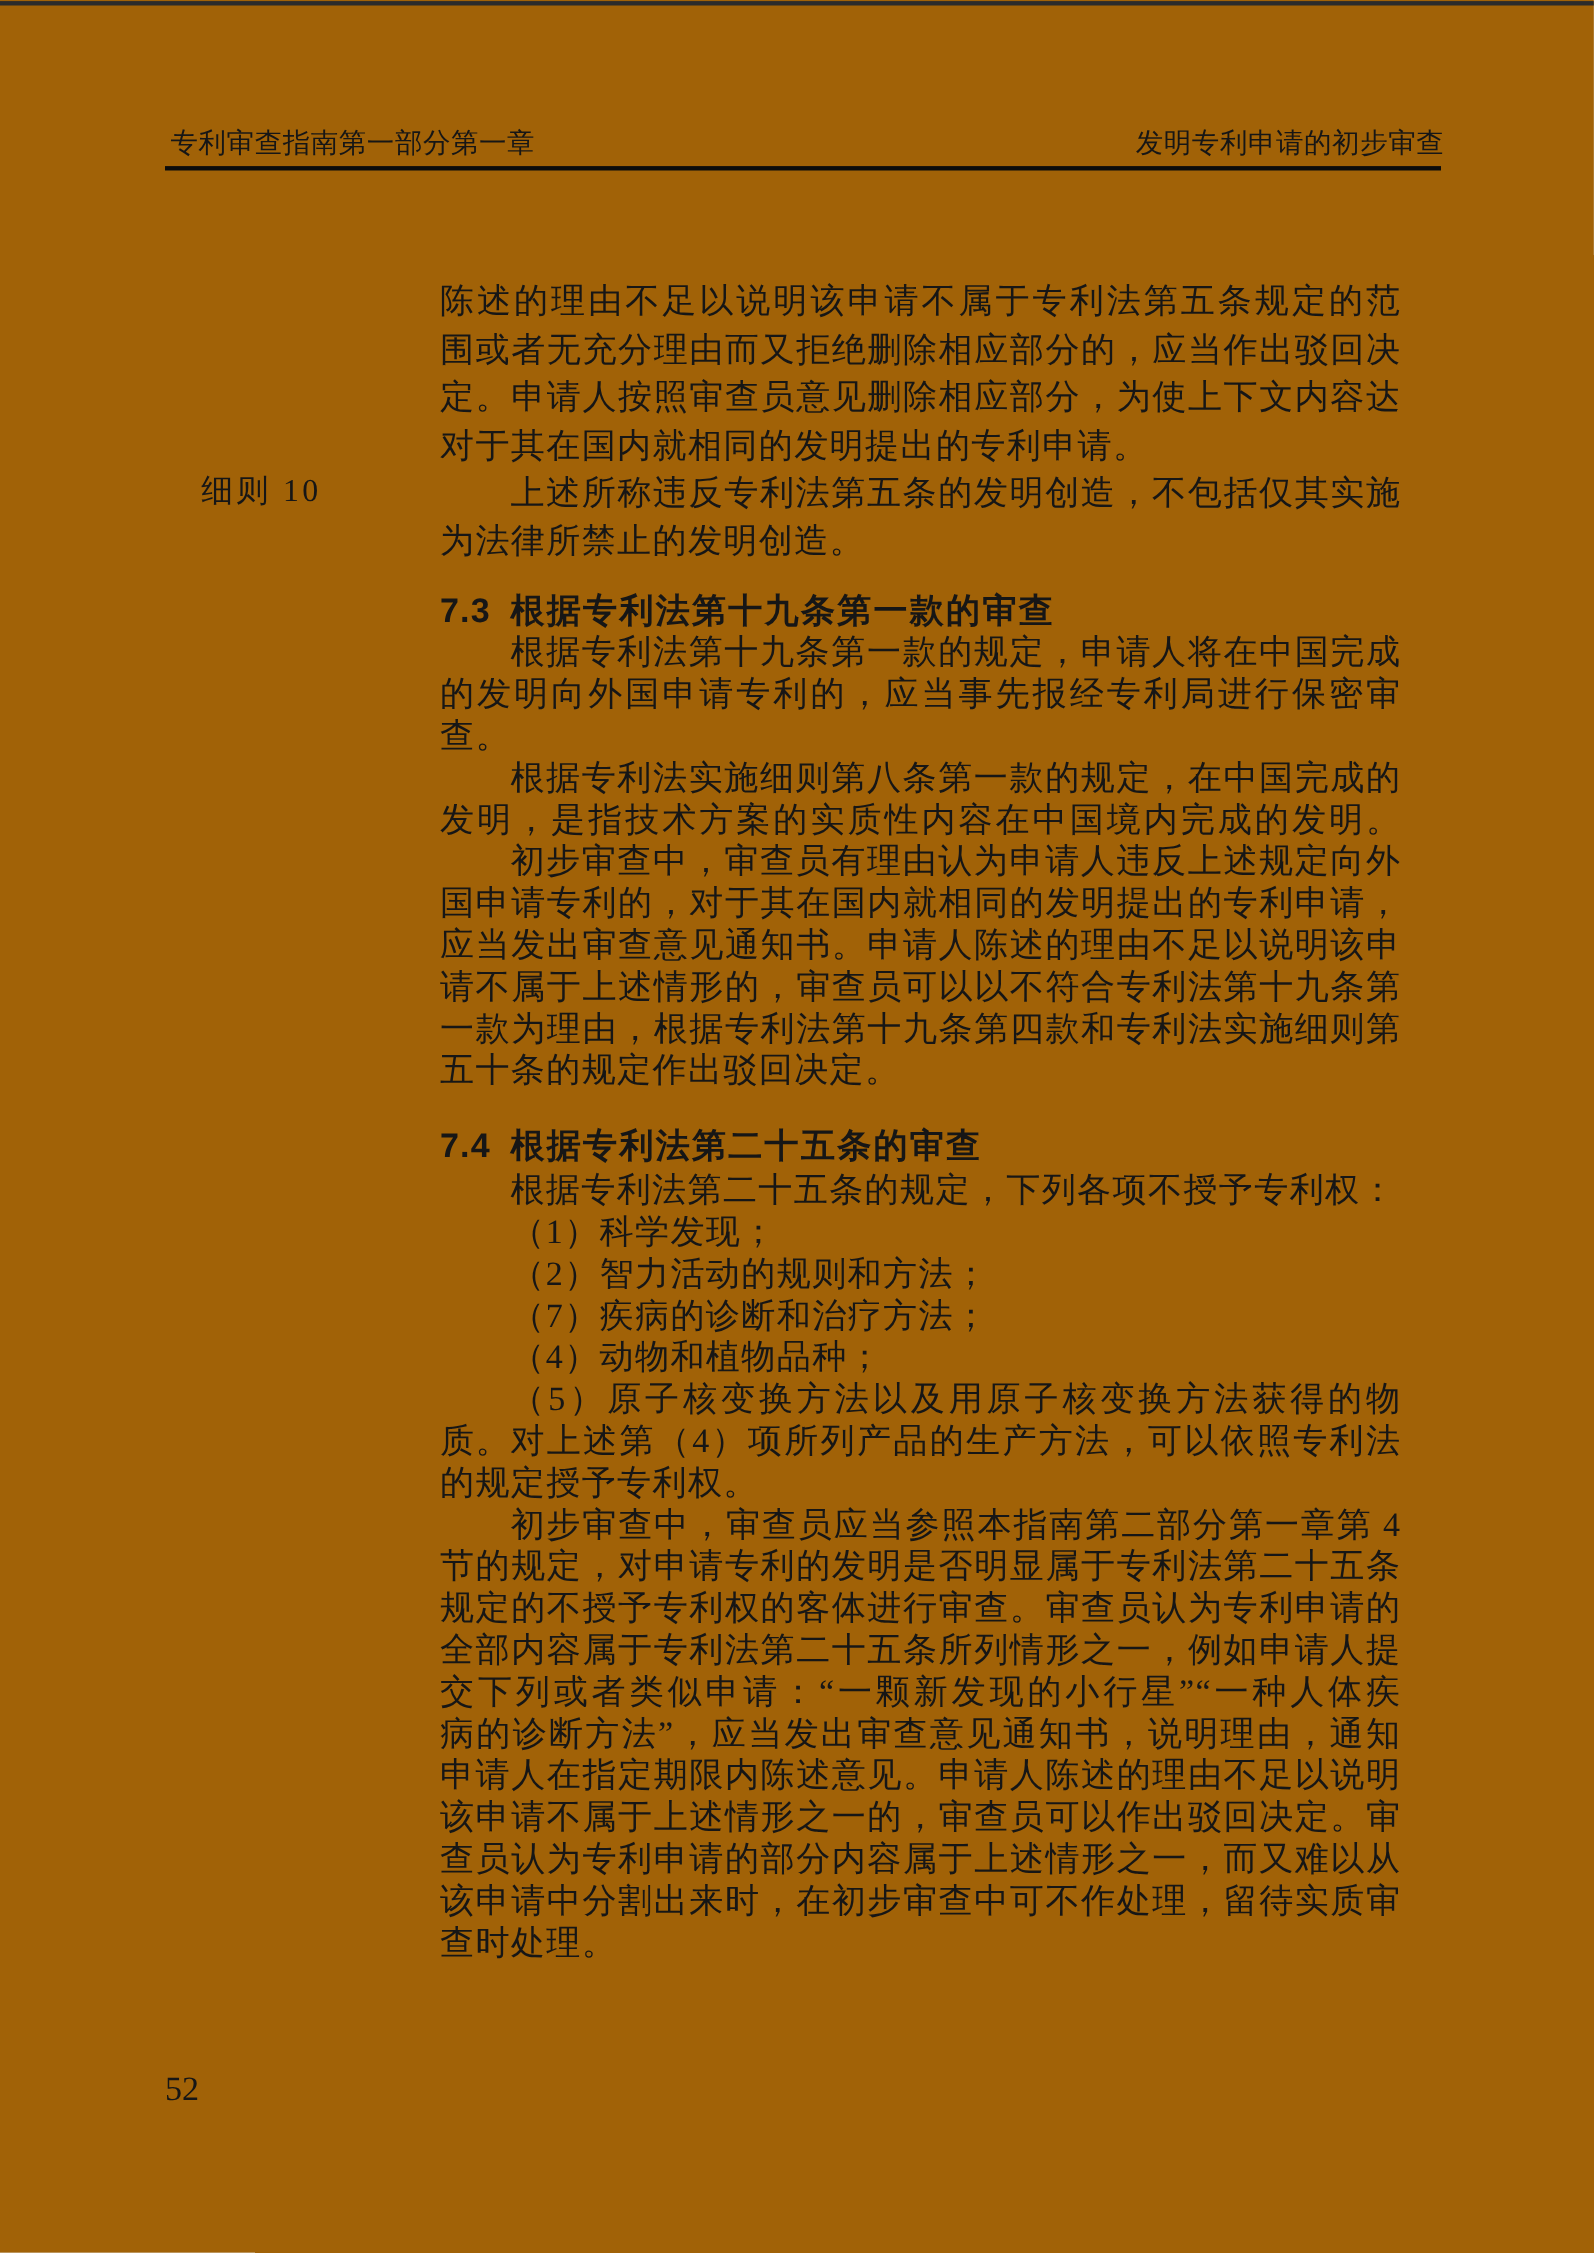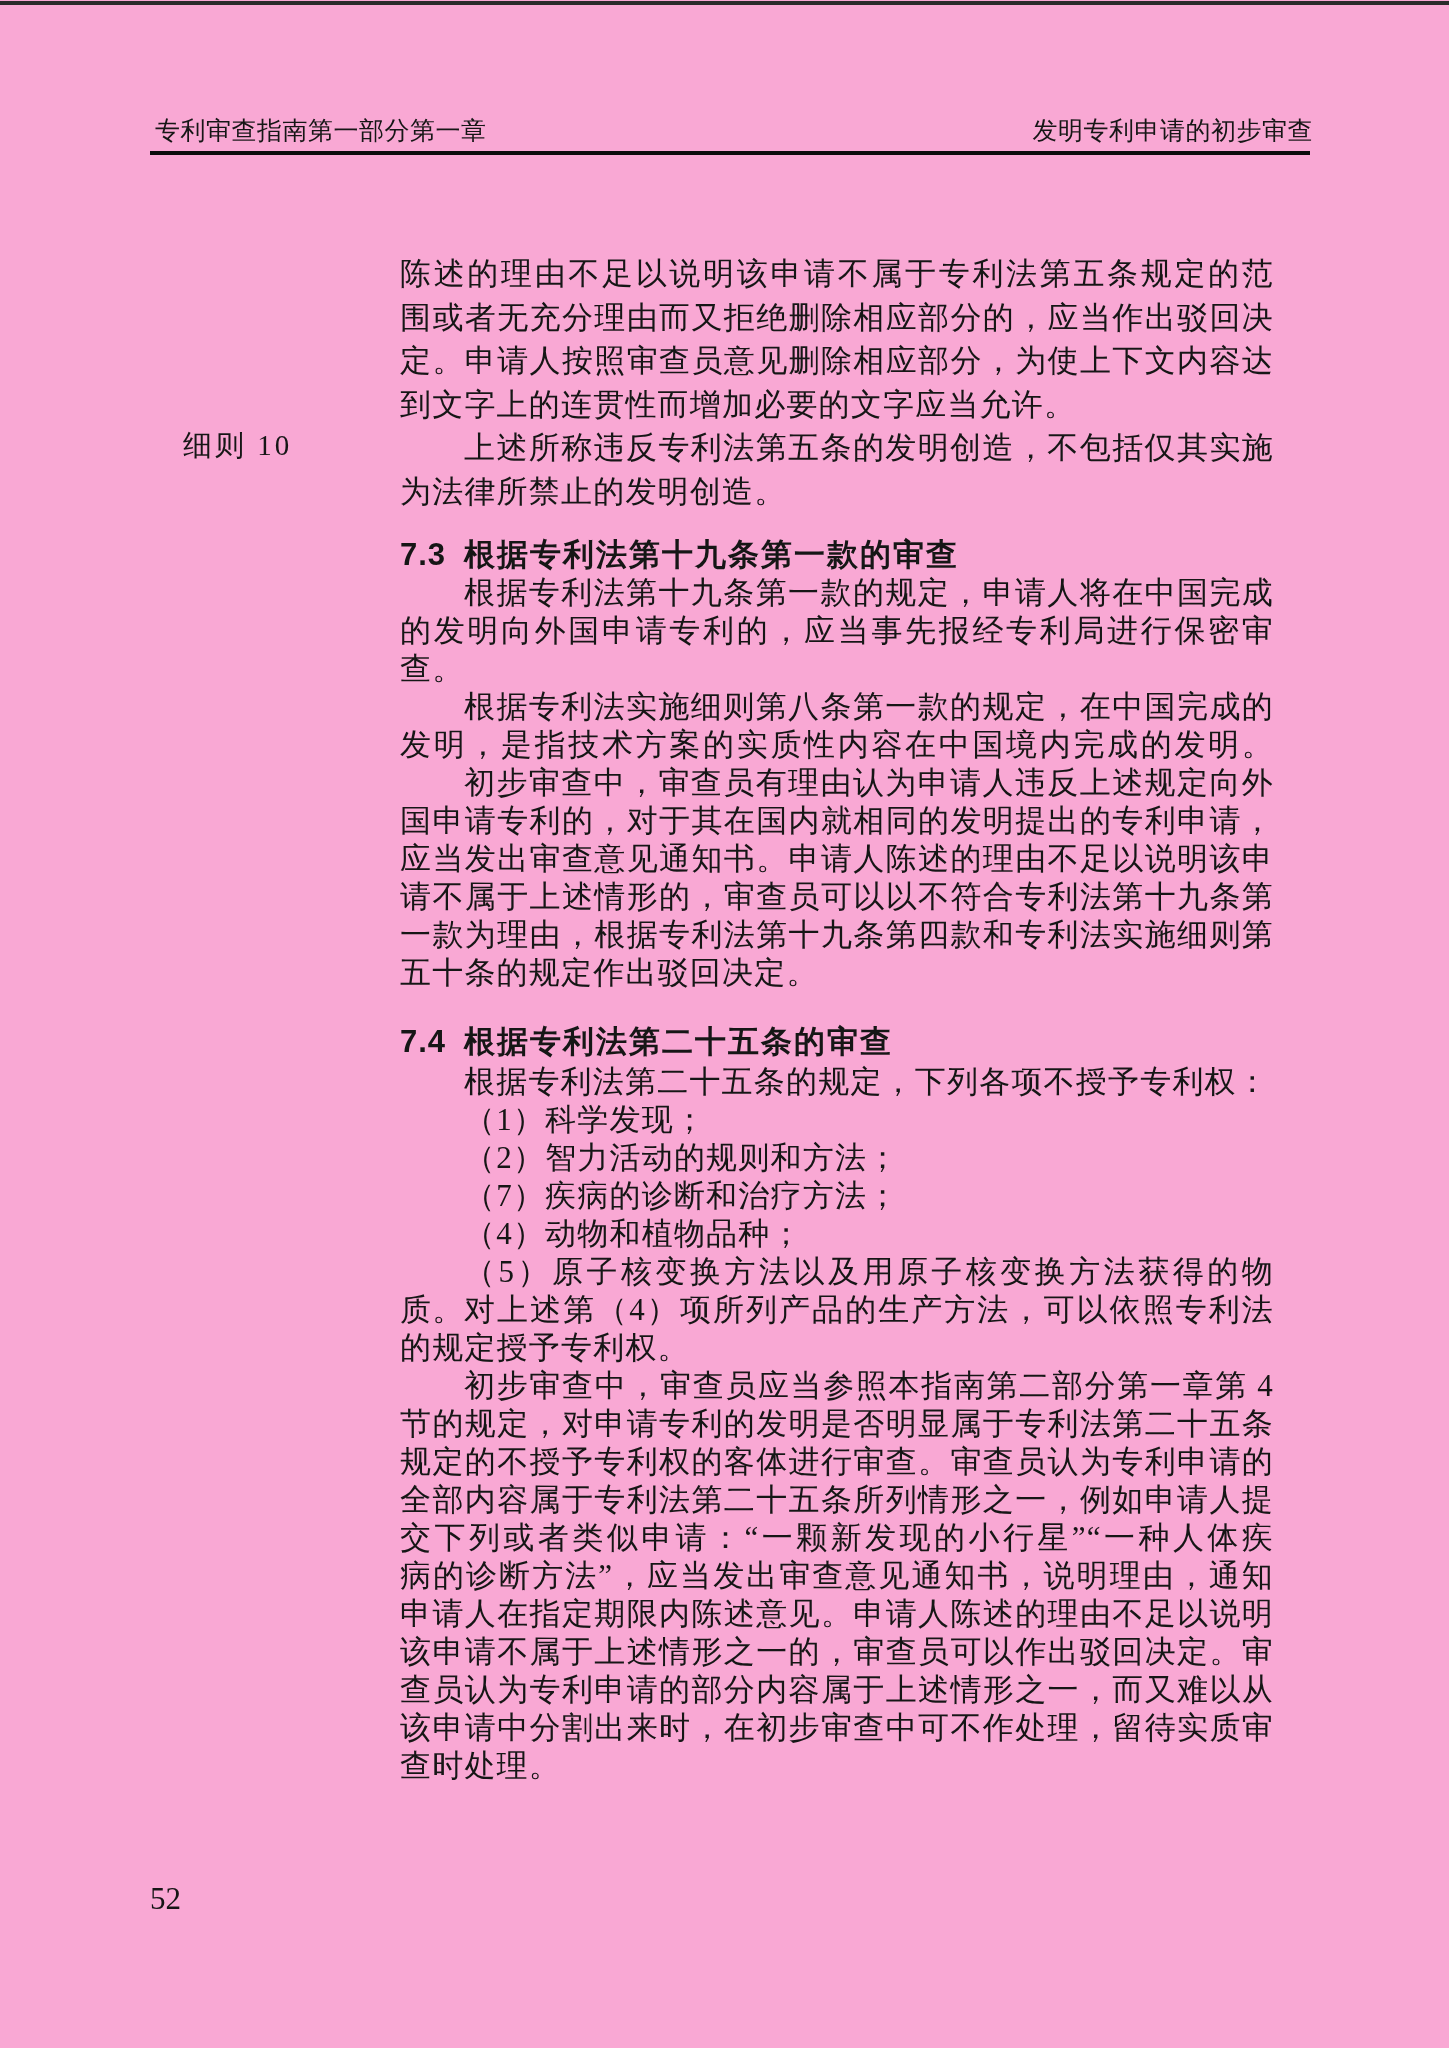--- a/index.html
+++ b/index.html
@@ -1,20 +1,20 @@
 <!DOCTYPE html>
 <html><head>
 <meta charset="utf-8">
 <style>
   html,body { margin:0; padding:0; background:#e8e8e8; }
   .page {
     position:relative;
     width:1449px; height:2048px;
     margin:0 auto;
-    background:#f9a8d4;
+    background:#a16207;
     color:#161616;
     font-family:"Liberation Serif","DejaVu Serif",serif;
     overflow:hidden;
   }
   .top-edge {
     position:absolute; top:1px; left:0;
     width:1449px; height:4px;
     background:#2b2b2b;
   }
   .hdr-left {
@@ -78,21 +78,21 @@
   <div class="hdr-right">发明专利申请的初步审查</div>
   <div class="hdr-rule"></div>
 
   <div class="margin-note">细则 10</div>
 
   <div class="column">
       <div class="block para" style="line-height: 43.7px; top: 252px;">
         <div class="ln full">陈述的理由不足以说明该申请不属于专利法第五条规定的范</div>
         <div class="ln full">围或者无充分理由而又拒绝删除相应部分的，应当作出驳回决</div>
         <div class="ln full">定。申请人按照审查员意见删除相应部分，为使上下文内容达</div>
-        <div class="ln">到文字上的连贯性而增加必要的文字应当允许。</div>
+        <div class="ln">对于其在国内就相同的发明提出的专利申请。</div>
       </div>
       <div class="block para" style="line-height: 43.7px; top: 426px;">
         <div class="ln full ind">上述所称违反专利法第五条的发明创造，不包括仅其实施</div>
         <div class="ln">为法律所禁止的发明创造。</div>
       </div>
       <div class="block heading" style="top: 536px;">
     <span class="hno">7.3</span><span class="htitle">根据专利法第十九条第一款的审查</span>
   </div>
       <div class="block para" style="line-height: 38px; top: 574px;">
         <div class="ln full ind">根据专利法第十九条第一款的规定，申请人将在中国完成</div>

